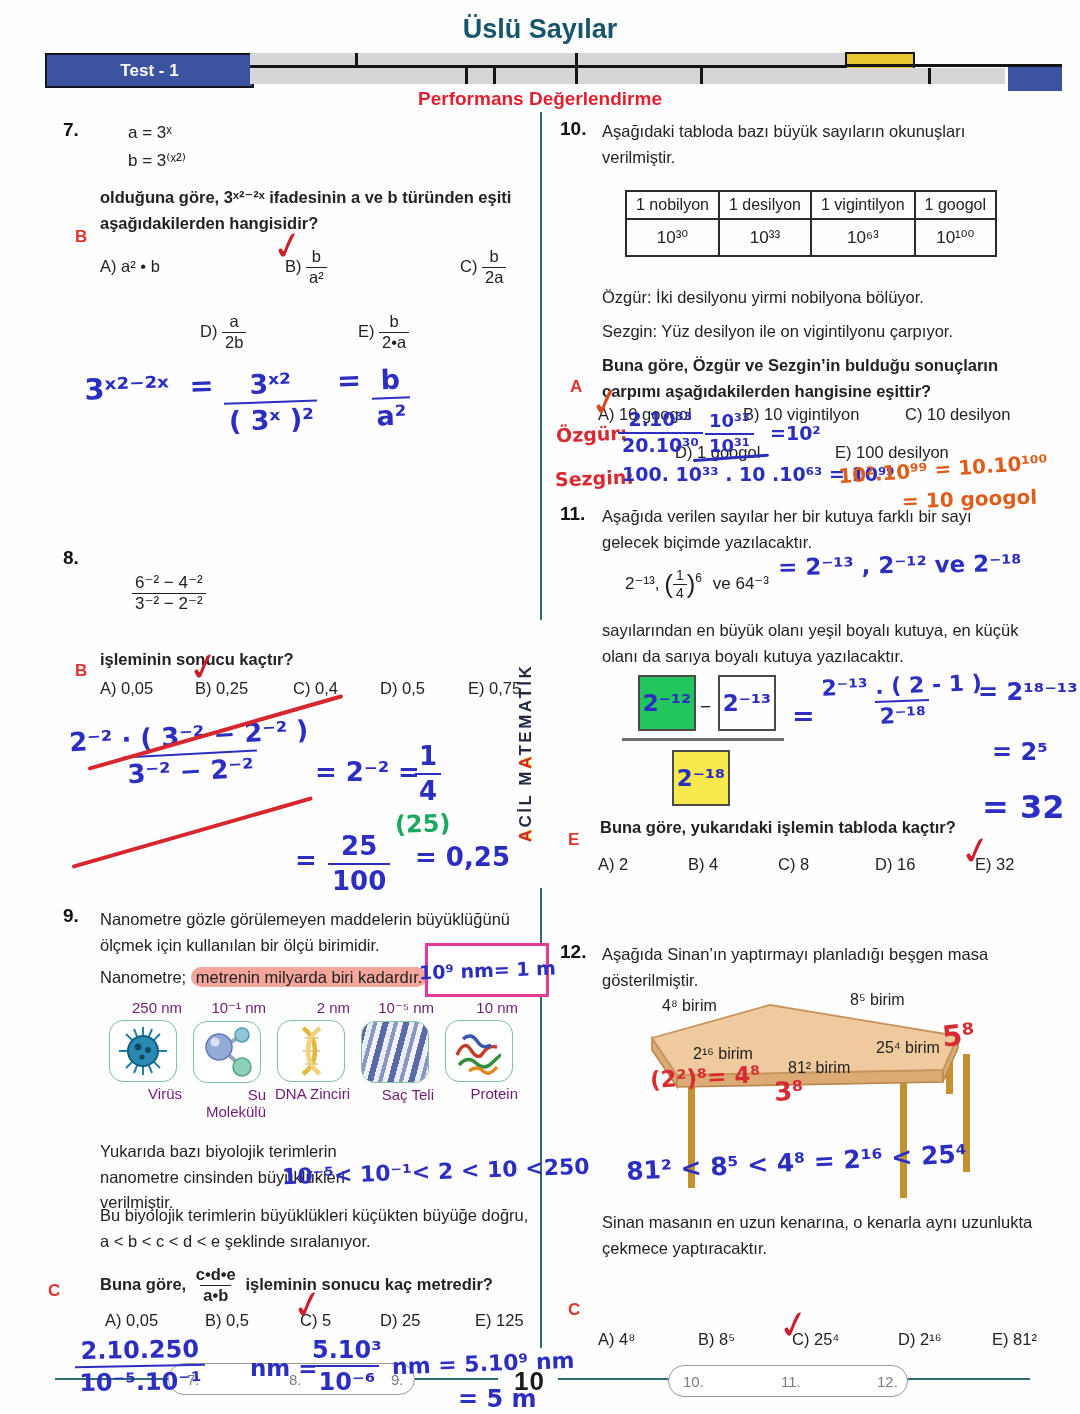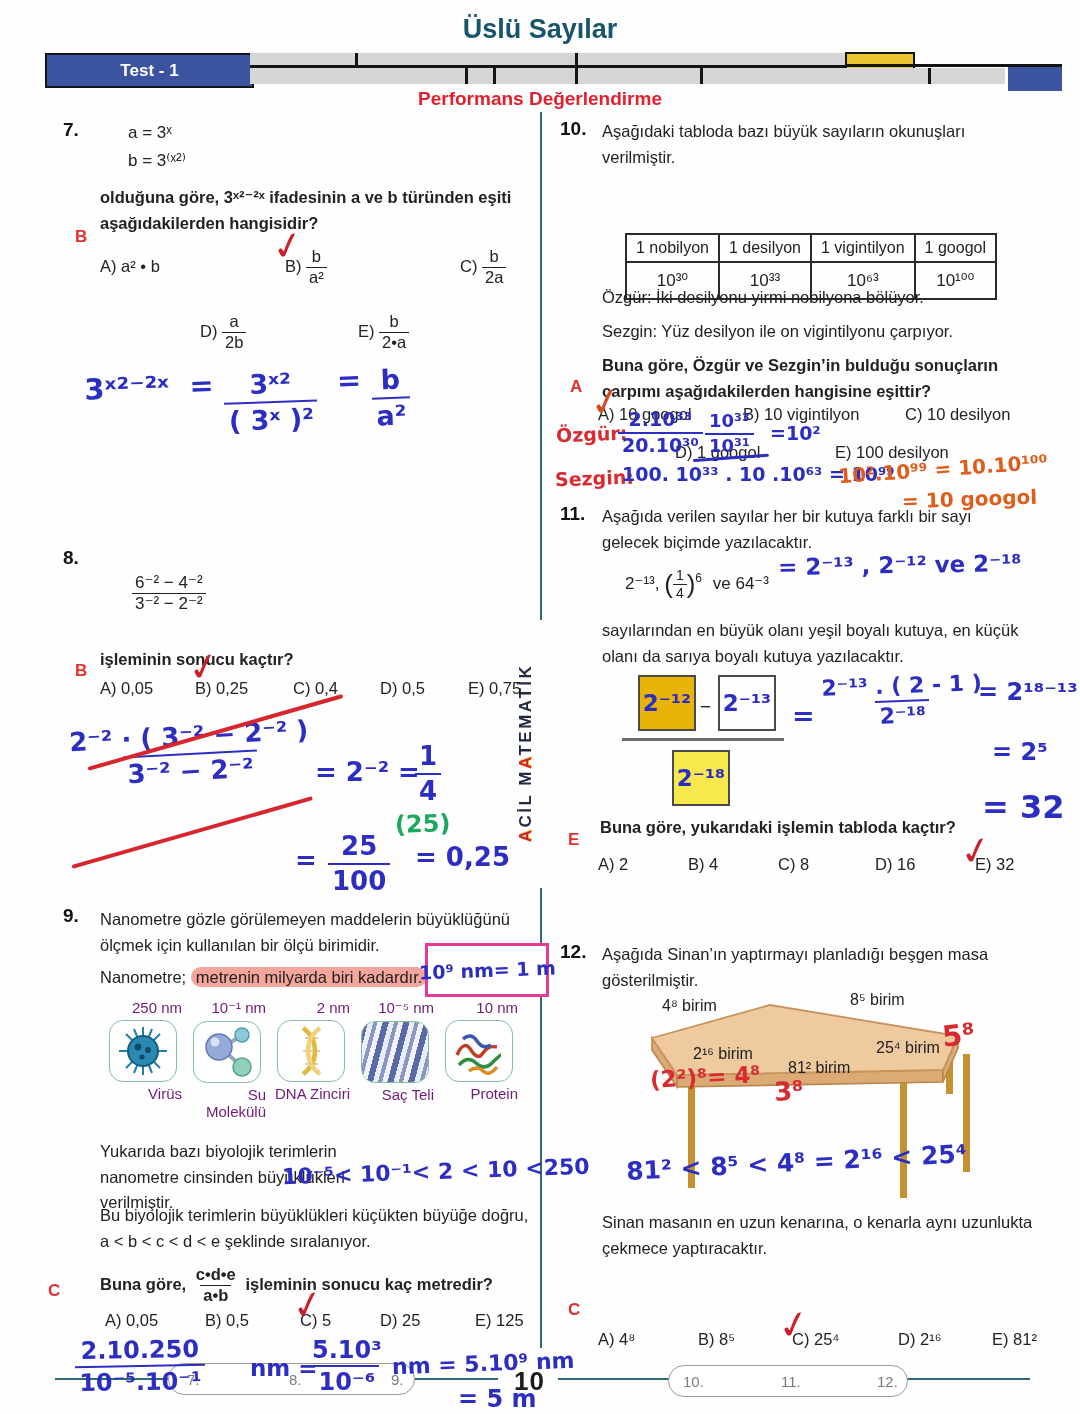--- a/index.html
+++ b/index.html
@@ -47,21 +47,21 @@
   .bio-icon{width:66px;height:60px;border:1.6px solid #85bf9c;border-radius:14px;margin:4px auto 3px;display:flex;
             align-items:center;justify-content:center;overflow:hidden;background:#fff;}
   .hairpat{width:100%;height:100%;background:repeating-linear-gradient(105deg,#5a69a8 0 6px,#e9edf5 6px 11px,#8a97c2 11px 15px,#f2f4f9 15px 20px);}
   
   .numtable{border-collapse:collapse;position:absolute;}
   .numtable td{border:2px solid #2b2b2b;text-align:center;font-size:16px;padding:4px 9px;color:#222;}
   .numtable .vals td{font-size:17px;padding:7px 9px;}
   
   .nbox{position:absolute;width:54px;height:52px;display:flex;align-items:center;justify-content:center;
         font-family:"DejaVu Sans",sans-serif;font-weight:bold;font-size:23px;color:#2c2ec2;border:2px solid #4a4a4a;}
-  .nbox.green{background:#eab308;}
+  .nbox.green{background:#22c55e;}
   .nbox.yellow{background:#f6e84d;}
   .fracline{position:absolute;background:#6d6d6d;height:2.5px;}
   
   .fline{position:absolute;background:#2f6b74;height:2.4px;z-index:0;}
   .pill{position:absolute;height:30px;border:1.7px solid #9a9a9a;border-radius:17px;background:#fff;z-index:1;
         display:flex;align-items:center;}
   .pill span{color:#7c7c7c;font-size:15px;}
   .pagenum{position:absolute;font-size:26px;font-weight:bold;color:#1c1c1c;letter-spacing:1px;}
   sup.pexp{font-size:12px;vertical-align:super;}
   .paren{font-size:26px;font-weight:normal;vertical-align:middle;}
@@ -279,21 +279,21 @@
             <span class="den">10⁻⁶</span>
           </span></span>
       <span class="hw hw-blue" style="left:332px;top:448px;font-size:22px;transform:rotate(-2deg);">nm = 5.10⁹ nm</span>
       <span class="hw hw-blue" style="left:398px;top:482px;font-size:24px;">= 5 m</span>
     </div>
   </div>
 
   <div class="q" style="left:560px;top:115px;width:510px;height:390px;">
     <span class="qnum" style="left:0px;top:3px;">10.</span>
     <div class="qtext" style="left:42px;top:4px;width:430px;">Aşağıdaki tabloda bazı büyük sayıların okunuşları verilmiştir.</div>
-    <table class="numtable" style="left:65px;top:75px;margin-top:43px;">
+    <table class="numtable" style="left:65px;top:75px;">
       <tbody>
           <tr>
         <td>1 nobilyon</td>
         <td>1 desilyon</td>
         <td>1 vigintilyon</td>
         <td>1 googol</td>
       </tr>
       <tr class="vals">
         <td>10³⁰</td>
         <td>10³³</td>

